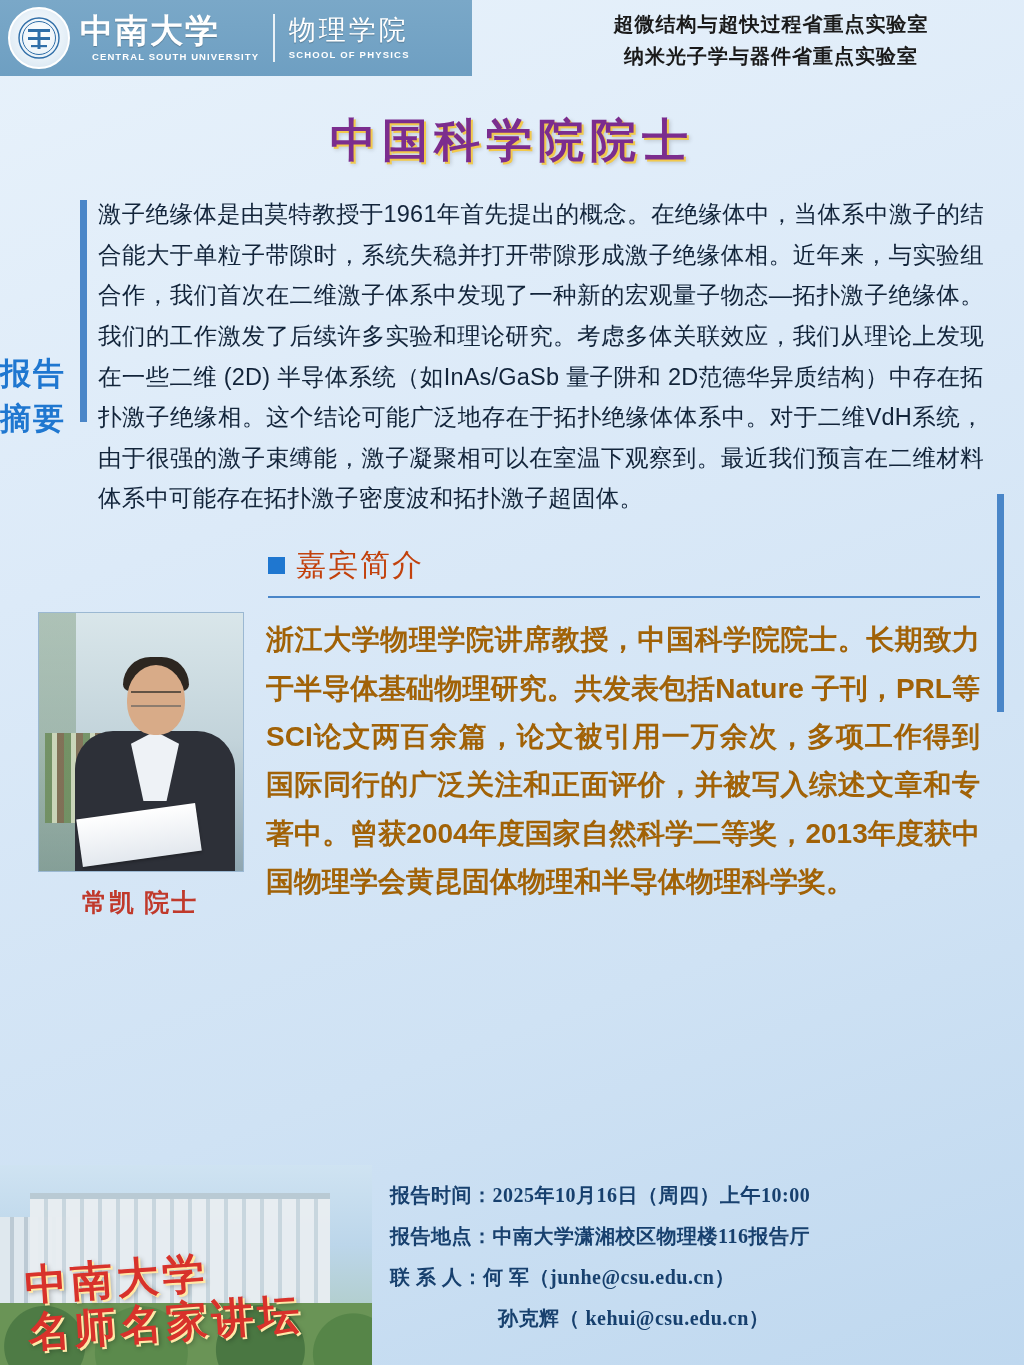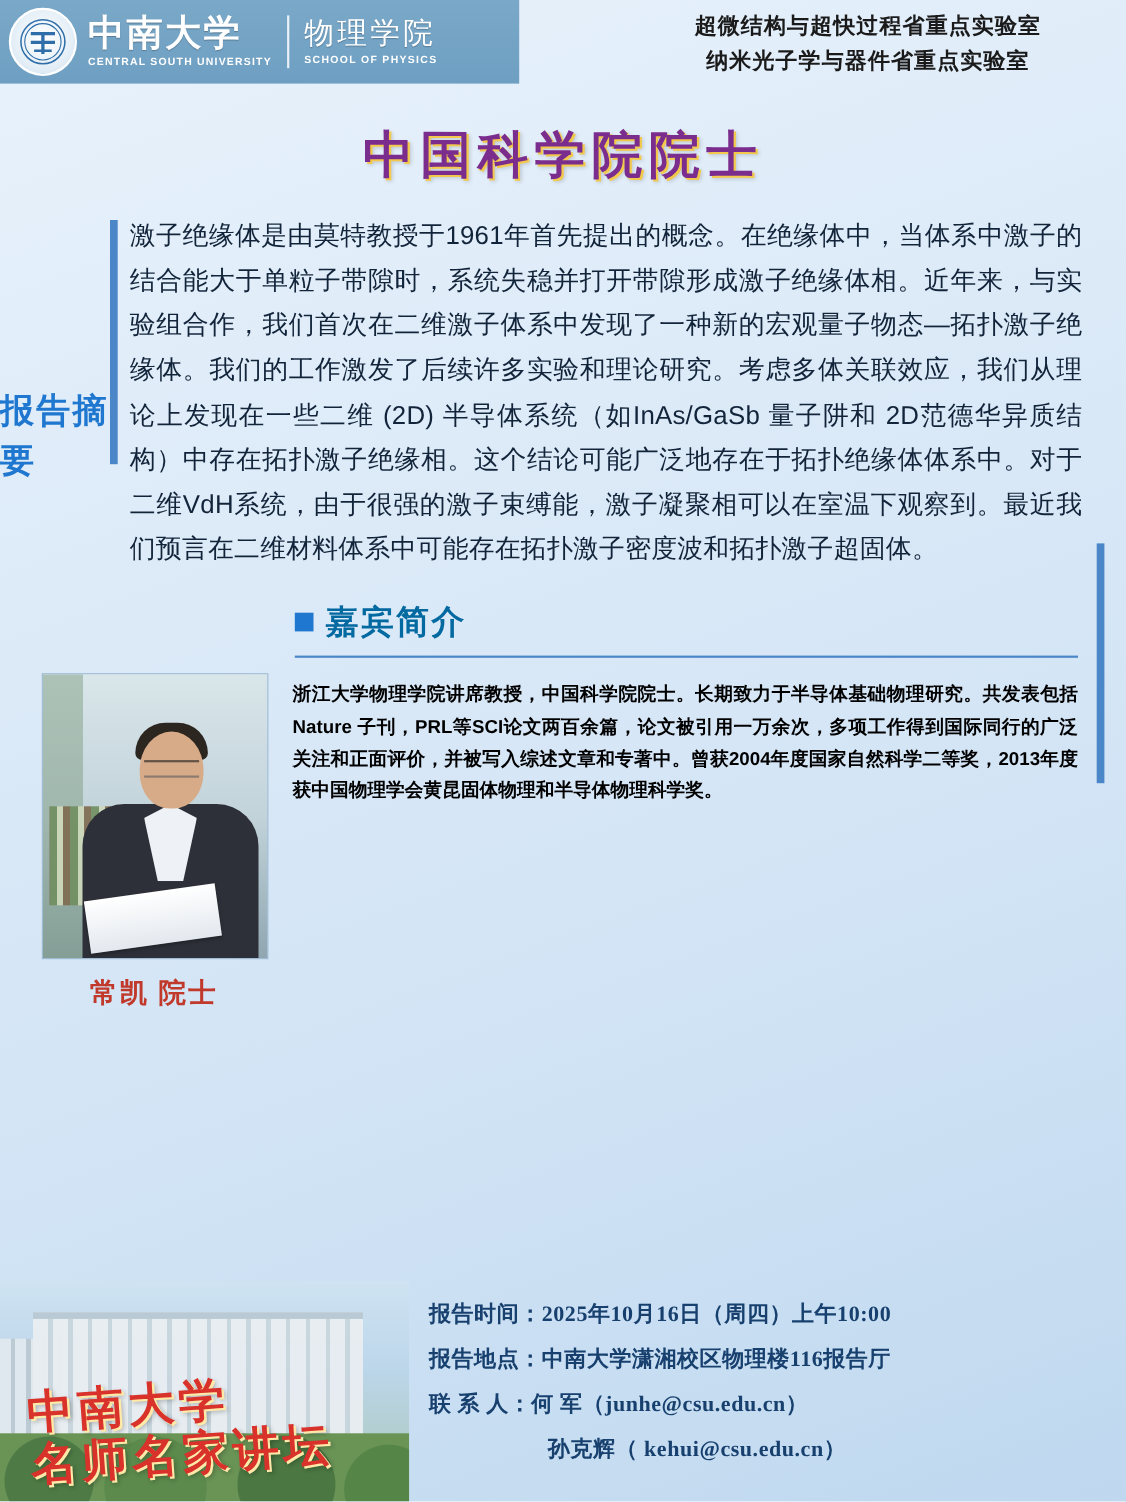--- a/index.html
+++ b/index.html
@@ -57,20 +57,21 @@
     letter-spacing: 2px;
     line-height: 1.05;
     text-shadow: 0 1px 1px rgba(0,0,0,.25);
   }
   .logo-en {
     font-size: 9.5px;
     color: #ffffff;
     letter-spacing: 1.1px;
     margin-top: 3px;
     font-weight: bold;
+    margin-left: 12px;
   }
   .logo-divider {
     width: 1.5px;
     height: 48px;
     background: #ffffff;
     margin: 0 14px;
     opacity: .85;
   }
   .logo-dept-wrap {
     display: flex;
@@ -88,21 +89,21 @@
   }
   .logo-dept-en {
     font-size: 9.5px;
     color: #ffffff;
     letter-spacing: 1.2px;
     margin-top: 4px;
     font-weight: bold;
   }
   .lab-lines {
     position: absolute;
-    right: 0;
+    right: 18px;
     top: 8px;
     text-align: center;
     width: 470px;
   }
   .lab-line {
     font-family: "Liberation Serif", serif;
     font-size: 20px;
     font-weight: bold;
     color: #1a1a1a;
     line-height: 1.6;
@@ -121,21 +122,21 @@
     text-shadow: 2px 2px 0 #f2c94c, 3px 3px 4px rgba(0,0,0,.18);
   }
 
   
   .abstract-section {
     position: relative;
     margin-top: 22px;
     display: flex;
   }
   .abstract-label {
-    width: 100px;
+    width: 80px;
     flex: none;
     display: flex;
     flex-direction: column;
     align-items: center;
     justify-content: center;
     color: #1f77d0;
     font-family: "Liberation Serif", serif;
     font-weight: bold;
     font-size: 31px;
     letter-spacing: 2px;
@@ -180,22 +181,22 @@
   }
   .guest-square {
     width: 17px;
     height: 17px;
     background: #1f77d0;
     margin-right: 11px;
   }
   .guest-heading-text {
     font-family: "Liberation Serif", serif;
     font-size: 30px;
-    font-weight: bold;
-    color: #0369a1;
+    font-weight: normal;
+    color: #c2410c;
     letter-spacing: 2px;
   }
   .guest-rule {
     height: 2px;
     background: #4a86c8;
     margin: 10px 44px 0 268px;
   }
 
   .guest-section {
     display: flex;
@@ -282,24 +283,24 @@
     font-weight: bold;
     color: #c0392b;
     letter-spacing: 2px;
   }
   .guest-right {
     flex: 1;
     padding: 4px 44px 0 16px;
   }
   .guest-text {
     font-family: "Liberation Sans", sans-serif;
-    font-size: 17px;
+    font-size: 28px;
     font-weight: bold;
     line-height: 1.73;
-    color: #000000;
+    color: #a16207;
     text-align: justify;
   }
 
   
   .footer {
     position: absolute;
     left: 0; bottom: 0;
     width: 1024px;
     height: 200px;
   }

